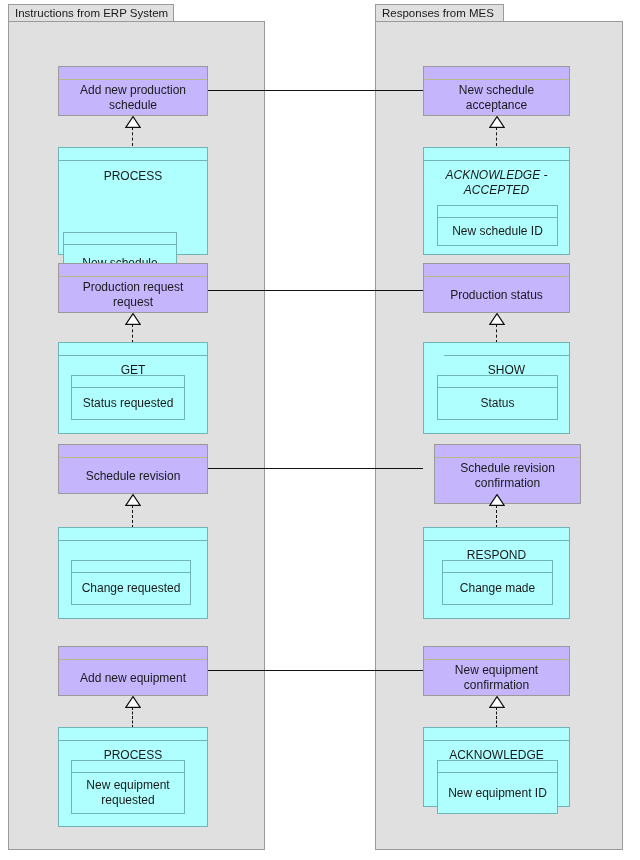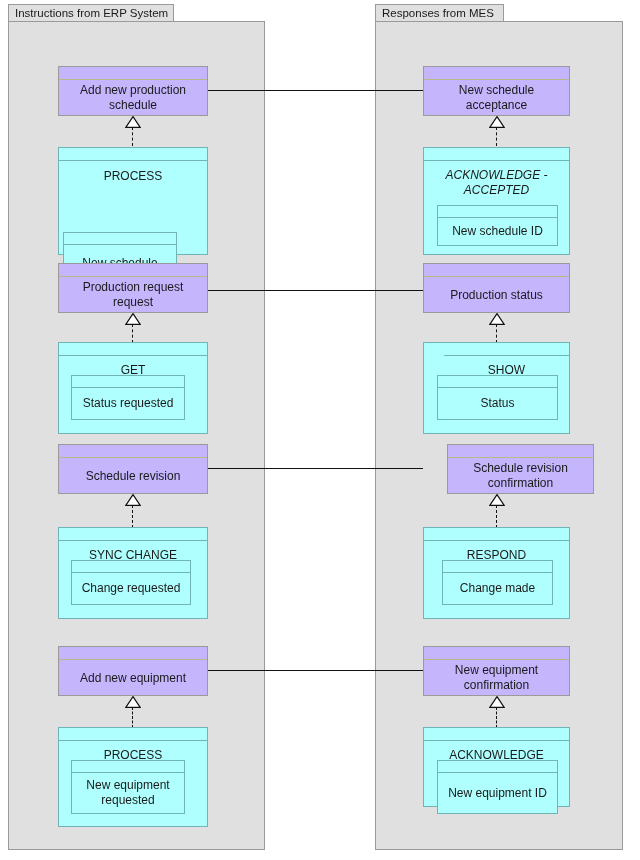--- a/index.html
+++ b/index.html
@@ -202,28 +202,27 @@
     <div class="body" style="height:36px;">Schedule revision</div>
   </div>
   <div class="realize" style="left:125px;top:494px;width:16px;height:34px;">
     <svg class="tri" viewBox="0 0 16 12">
         <polygon points="8,0.6 15.2,11.4 0.8,11.4" fill="#ffffff" stroke="#111" stroke-width="1.2"></polygon>
       </svg>
     <div class="stem" style="height:23px;"></div>
   </div>
   <div class="ubox cls" style="left:58px;top:527px;width:150px;height:92px;">
     <div class="strip"></div>
-    <div class="body" style="height:24px;justify-content:center;align-items:center;width:100%;">SYNC CHANGE</div>
     <div class="inner" style="left:12px;top:32px;width:120px;height:45px;">
       <div class="strip"></div>
       <div class="body" style="height:31px;">Change requested</div>
     </div>
   </div>
 
-  <div class="ubox iface" style="left:447px;top:444px;width:147px;height:50px;">
+  <div class="ubox iface" style="left:434px;top:444px;width:147px;height:60px;">
     <div class="strip"></div>
     <div class="body" style="height:36px;">Schedule revision confirmation</div>
   </div>
   <div class="realize" style="left:489px;top:494px;width:16px;height:34px;">
     <svg class="tri" viewBox="0 0 16 12">
         <polygon points="8,0.6 15.2,11.4 0.8,11.4" fill="#ffffff" stroke="#111" stroke-width="1.2"></polygon>
       </svg>
     <div class="stem" style="height:23px;"></div>
   </div>
   <div class="ubox cls" style="left:423px;top:527px;width:147px;height:92px;">

